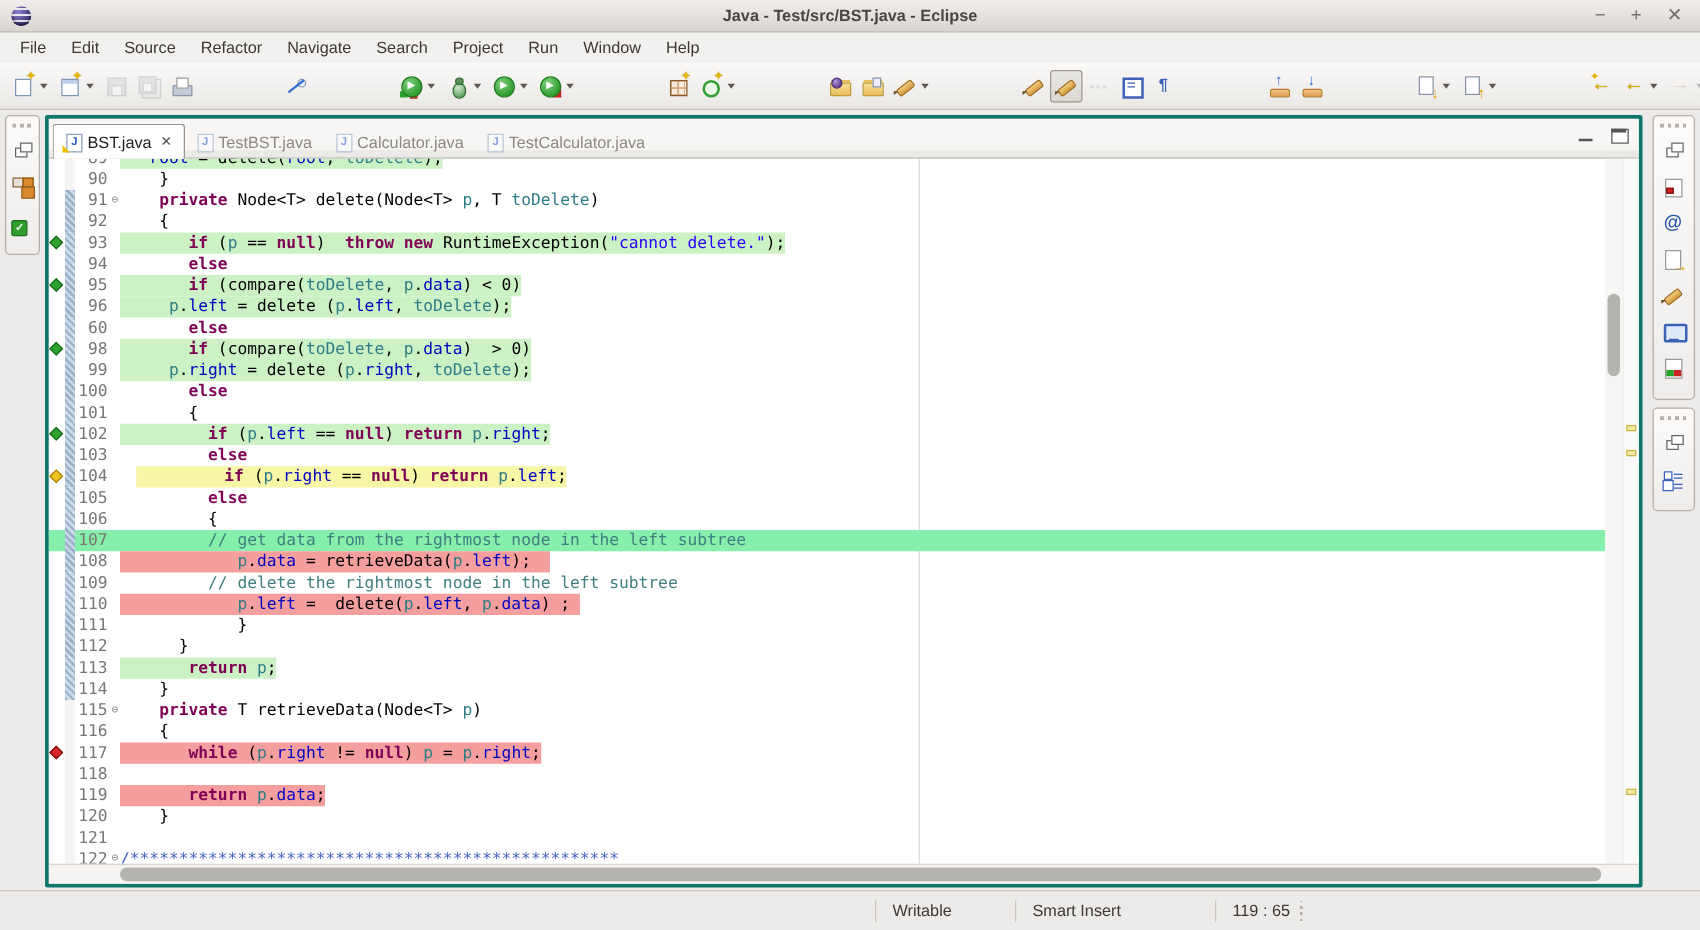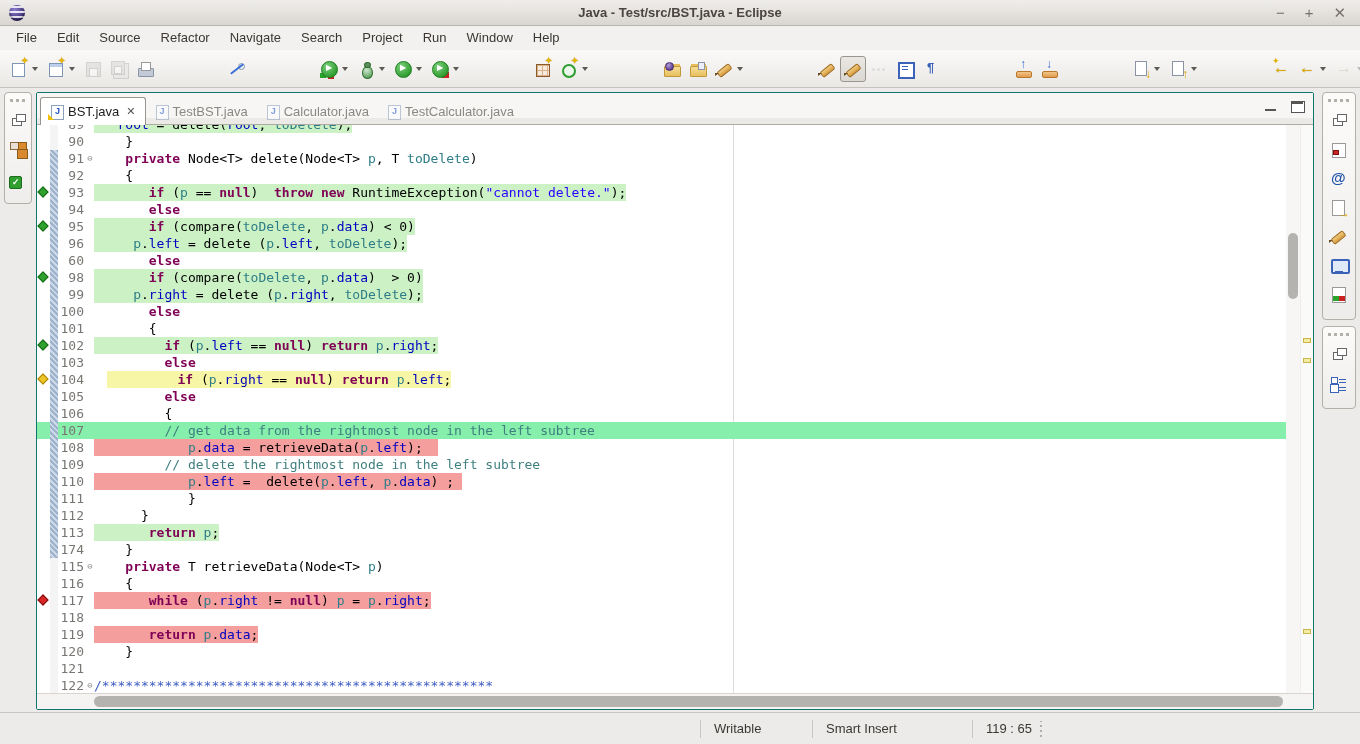--- a/index.html
+++ b/index.html
@@ -139,21 +139,21 @@
   .r-outline::after { left:11px; top:6px; width:7px; height:1px; background:#3a62b8;
     box-shadow:0 3px 0 #3a62b8, 0 8px 0 #3a62b8, 0 11px 0 #3a62b8; }
   .r-hierarchy::before { left:3px; top:3px; width:7px; height:6px; background:#e8e0d4; border:1px solid #8a6a3a; }
   .r-hierarchy::after { left:11px; top:3px; width:7px; height:6px; background:#d98a2e; border:1px solid #8a5a1a;
     box-shadow:0 8px 0 #d98a2e, 0 8px 0 1px #8a5a1a; }
   .r-junit::before { left:2px; top:8px; width:11px; height:11px; background:#2f9e2f; border-radius:2px; border:1px solid #1d6d1d; }
   .r-junit::after { content:"✓"; color:#fff; font-size:9px; font-weight:bold; left:5px; top:9px; }
 
   
   .editor-stack { position:absolute; left:36px; right:46px; top:4px; bottom:2px;
-    border:1px solid #0f766e; border-radius:2px; background:#fff; overflow:hidden; }
+    border:3px solid #0f766e; border-radius:2px; background:#fff; overflow:hidden; }
   .tabbar { height:32px; background:linear-gradient(#f7f6f4 0 25px, #eceae7 25px 32px);
     border-bottom:1px solid #aeaba5; display:flex; align-items:flex-end; position:relative; }
   .tab { height:26px; display:flex; align-items:center; gap:5px; padding:0 9px; font-size:13px;
     color:#8b8884; position:relative; }
   .tab.active { background:#fff; border:1px solid #989590; border-bottom:none; border-radius:3px 3px 0 0;
     color:#1c1c1c; margin-bottom:-1px; height:28px; z-index:2; margin-left:3px; }
   .jicon { position:relative; width:13px; height:15px; display:inline-block; }
   .jicon::before { content:""; position:absolute; left:1px; top:1px; width:11px; height:13px; background:#fff; border:1px solid #8aa0bd; }
   .jicon::after { content:"J"; position:absolute; color:#2255cc; font-weight:bold; font-size:9px; left:5px; top:2px; }
   .jicon .warn { position:absolute; left:-2px; bottom:-1px; width:0; height:0;
@@ -435,21 +435,21 @@
             <div class="cline"><span class="g-mark"><span class="dia dia-y"></span></span><span class="g-diff on"></span><span class="g-num">104</span><span class="g-fold"></span><span class="c-text"><span class="cov cov-y"><span class="tk-p">         </span><span class="tk-k">if</span><span class="tk-p"> (</span><span class="tk-v">p</span><span class="tk-p">.</span><span class="tk-f">right</span><span class="tk-p"> == </span><span class="tk-k">null</span><span class="tk-p">) </span><span class="tk-k">return</span><span class="tk-p"> </span><span class="tk-v">p</span><span class="tk-p">.</span><span class="tk-f">left</span><span class="tk-p">;</span></span></span></div>
             <div class="cline"><span class="g-mark"></span><span class="g-diff on"></span><span class="g-num">105</span><span class="g-fold"></span><span class="c-text"><span class="tk-p">         </span><span class="tk-k">else</span></span></div>
             <div class="cline"><span class="g-mark"></span><span class="g-diff on"></span><span class="g-num">106</span><span class="g-fold"></span><span class="c-text"><span class="tk-p">         {</span></span></div>
             <div class="cline cur"><span class="g-mark"></span><span class="g-diff on"></span><span class="g-num">107</span><span class="g-fold"></span><span class="c-text"><span class="tk-p">         </span><span class="tk-c">// get data from the rightmost node in the left subtree</span></span></div>
             <div class="cline"><span class="g-mark"></span><span class="g-diff on"></span><span class="g-num">108</span><span class="g-fold"></span><span class="c-text"><span class="cov cov-r"><span class="tk-p">            </span><span class="tk-v">p</span><span class="tk-p">.</span><span class="tk-f">data</span><span class="tk-p"> = retrieveData(</span><span class="tk-v">p</span><span class="tk-p">.</span><span class="tk-f">left</span><span class="tk-p">);  </span></span></span></div>
             <div class="cline"><span class="g-mark"></span><span class="g-diff on"></span><span class="g-num">109</span><span class="g-fold"></span><span class="c-text"><span class="tk-p">         </span><span class="tk-c">// delete the rightmost node in the left subtree</span></span></div>
             <div class="cline"><span class="g-mark"></span><span class="g-diff on"></span><span class="g-num">110</span><span class="g-fold"></span><span class="c-text"><span class="cov cov-r"><span class="tk-p">            </span><span class="tk-v">p</span><span class="tk-p">.</span><span class="tk-f">left</span><span class="tk-p"> =  delete(</span><span class="tk-v">p</span><span class="tk-p">.</span><span class="tk-f">left</span><span class="tk-p">, </span><span class="tk-v">p</span><span class="tk-p">.</span><span class="tk-f">data</span><span class="tk-p">) ; </span></span></span></div>
             <div class="cline"><span class="g-mark"></span><span class="g-diff on"></span><span class="g-num">111</span><span class="g-fold"></span><span class="c-text"><span class="tk-p">            }</span></span></div>
             <div class="cline"><span class="g-mark"></span><span class="g-diff on"></span><span class="g-num">112</span><span class="g-fold"></span><span class="c-text"><span class="tk-p">      }</span></span></div>
             <div class="cline"><span class="g-mark"></span><span class="g-diff on"></span><span class="g-num">113</span><span class="g-fold"></span><span class="c-text"><span class="cov cov-g"><span class="tk-p">       </span><span class="tk-k">return</span><span class="tk-p"> </span><span class="tk-v">p</span><span class="tk-p">;</span></span></span></div>
-            <div class="cline"><span class="g-mark"></span><span class="g-diff on"></span><span class="g-num">174</span><span class="g-fold"></span><span class="c-text"><span class="tk-p">    }</span></span></div>
+            <div class="cline"><span class="g-mark"></span><span class="g-diff on"></span><span class="g-num">114</span><span class="g-fold"></span><span class="c-text"><span class="tk-p">    }</span></span></div>
             <div class="cline"><span class="g-mark"></span><span class="g-diff"></span><span class="g-num">115</span><span class="g-fold">⊖</span><span class="c-text"><span class="tk-p">    </span><span class="tk-k">private</span><span class="tk-p"> T retrieveData(Node&lt;T&gt; </span><span class="tk-v">p</span><span class="tk-p">)</span></span></div>
             <div class="cline"><span class="g-mark"></span><span class="g-diff"></span><span class="g-num">116</span><span class="g-fold"></span><span class="c-text"><span class="tk-p">    {</span></span></div>
             <div class="cline"><span class="g-mark"><span class="dia dia-r"></span></span><span class="g-diff"></span><span class="g-num">117</span><span class="g-fold"></span><span class="c-text"><span class="cov cov-r"><span class="tk-p">       </span><span class="tk-k">while</span><span class="tk-p"> (</span><span class="tk-v">p</span><span class="tk-p">.</span><span class="tk-f">right</span><span class="tk-p"> != </span><span class="tk-k">null</span><span class="tk-p">) </span><span class="tk-v">p</span><span class="tk-p"> = </span><span class="tk-v">p</span><span class="tk-p">.</span><span class="tk-f">right</span><span class="tk-p">;</span></span></span></div>
             <div class="cline"><span class="g-mark"></span><span class="g-diff"></span><span class="g-num">118</span><span class="g-fold"></span><span class="c-text"></span></div>
             <div class="cline"><span class="g-mark"></span><span class="g-diff"></span><span class="g-num">119</span><span class="g-fold"></span><span class="c-text"><span class="cov cov-r"><span class="tk-p">       </span><span class="tk-k">return</span><span class="tk-p"> </span><span class="tk-v">p</span><span class="tk-p">.</span><span class="tk-f">data</span><span class="tk-p">;</span></span></span></div>
             <div class="cline"><span class="g-mark"></span><span class="g-diff"></span><span class="g-num">120</span><span class="g-fold"></span><span class="c-text"><span class="tk-p">    }</span></span></div>
             <div class="cline"><span class="g-mark"></span><span class="g-diff"></span><span class="g-num">121</span><span class="g-fold"></span><span class="c-text"></span></div>
             <div class="cline"><span class="g-mark"></span><span class="g-diff"></span><span class="g-num">122</span><span class="g-fold">⊖</span><span class="c-text"><span class="tk-j">/**************************************************</span></span></div>
           </div>
       </div>

